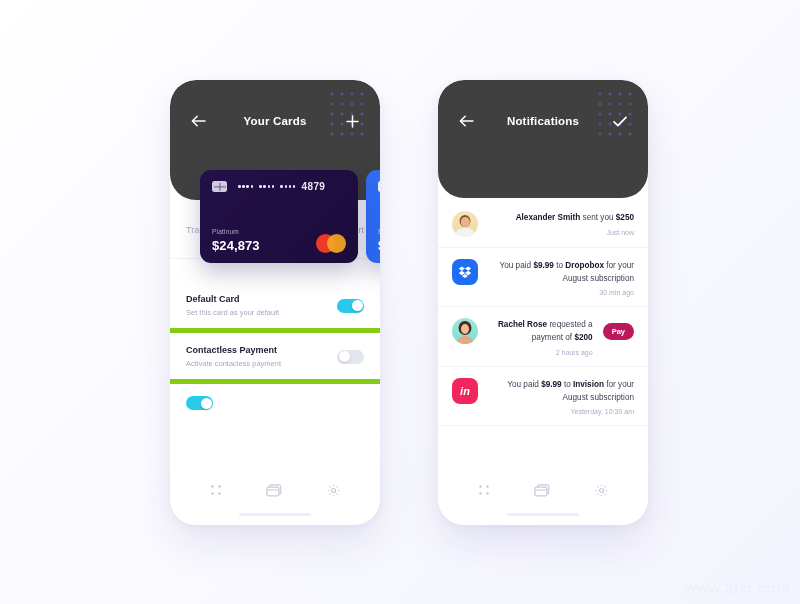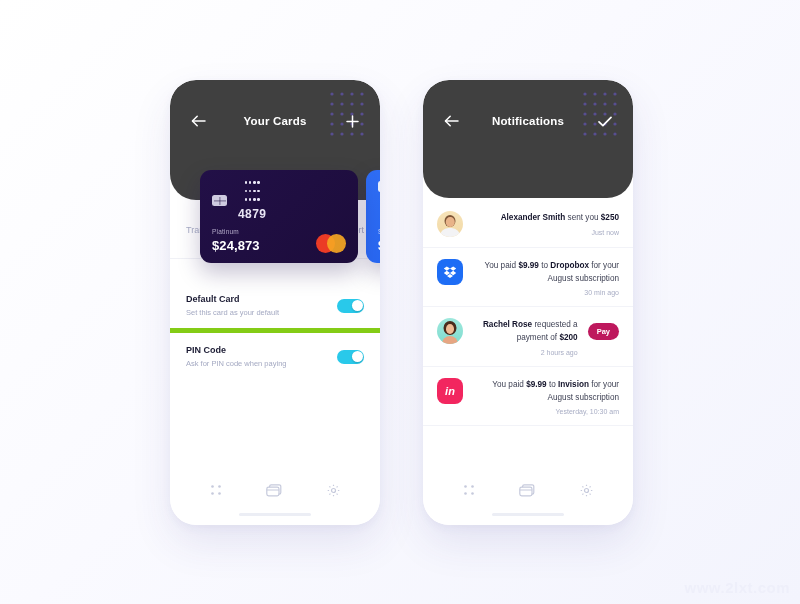--- a/index.html
+++ b/index.html
@@ -39,21 +39,21 @@
     top: 80px;
     width: 210px;
     height: 445px;
     border-radius: 26px;
     background: #ffffff;
     overflow: hidden;
     box-shadow: 0 18px 40px rgba(60, 50, 140, 0.10),
                 0 3px 10px rgba(60, 50, 140, 0.05);
   }
   #phone-left  { left: 170px; }
-  #phone-right { left: 423px; text-decoration: underline; }
+  #phone-right { left: 438px; text-decoration: underline; }
 
   
   .header {
     position: absolute;
     top: 0; left: 0; right: 0;
     height: 120px;
     background: #404040;
     border-radius: 26px 26px 0 26px;
     overflow: hidden;
   }
@@ -160,24 +160,23 @@
     opacity: 0.55;
   }
   .chip.blue-chip { background: #e8eefc; }
   .chip.blue-chip::before, .chip.blue-chip::after { background: #2463ee; }
 
   .card-number {
     display: flex;
     align-items: center;
     gap: 6px;
     color: #e9e6f5;
-    font-size: 12px;
+    font-size: 10px;
     font-weight: bold;
     letter-spacing: 0.4px;
-    flex-direction: column;
   }
   .dot-group {
     display: flex;
     gap: 1.6px;
   }
   .num-dot {
     width: 2.6px;
     height: 2.6px;
     border-radius: 50%;
     background: #e9e6f5;
@@ -484,26 +483,31 @@
         <div class="setting-row">
           <div class="setting-text">
             <div class="setting-title">Default Card</div>
             <div class="setting-sub">Set this card as your default</div>
           </div>
           <div class="toggle on">
               <div class="knob"></div>
             </div>
         </div>
 
-
         <div class="setting-row">
           <div class="setting-text">
-            <div class="setting-title">PIN Code</div>
-            <div class="setting-sub">Ask for PIN code when paying</div>
-          </div>
+            <div class="setting-title">Contactless Payment</div>
+            <div class="setting-sub">Activate contacless payment</div>
+          </div>
+          <div class="toggle off">
+              <div class="knob"></div>
+            </div>
+        </div>
+
+        <div class="setting-row">
           <div class="toggle on">
               <div class="knob"></div>
             </div>
         </div>
 
       </div>
 
       <div class="bottom-nav">
         <div class="nav-icons">
           <div class="nav-icon">

